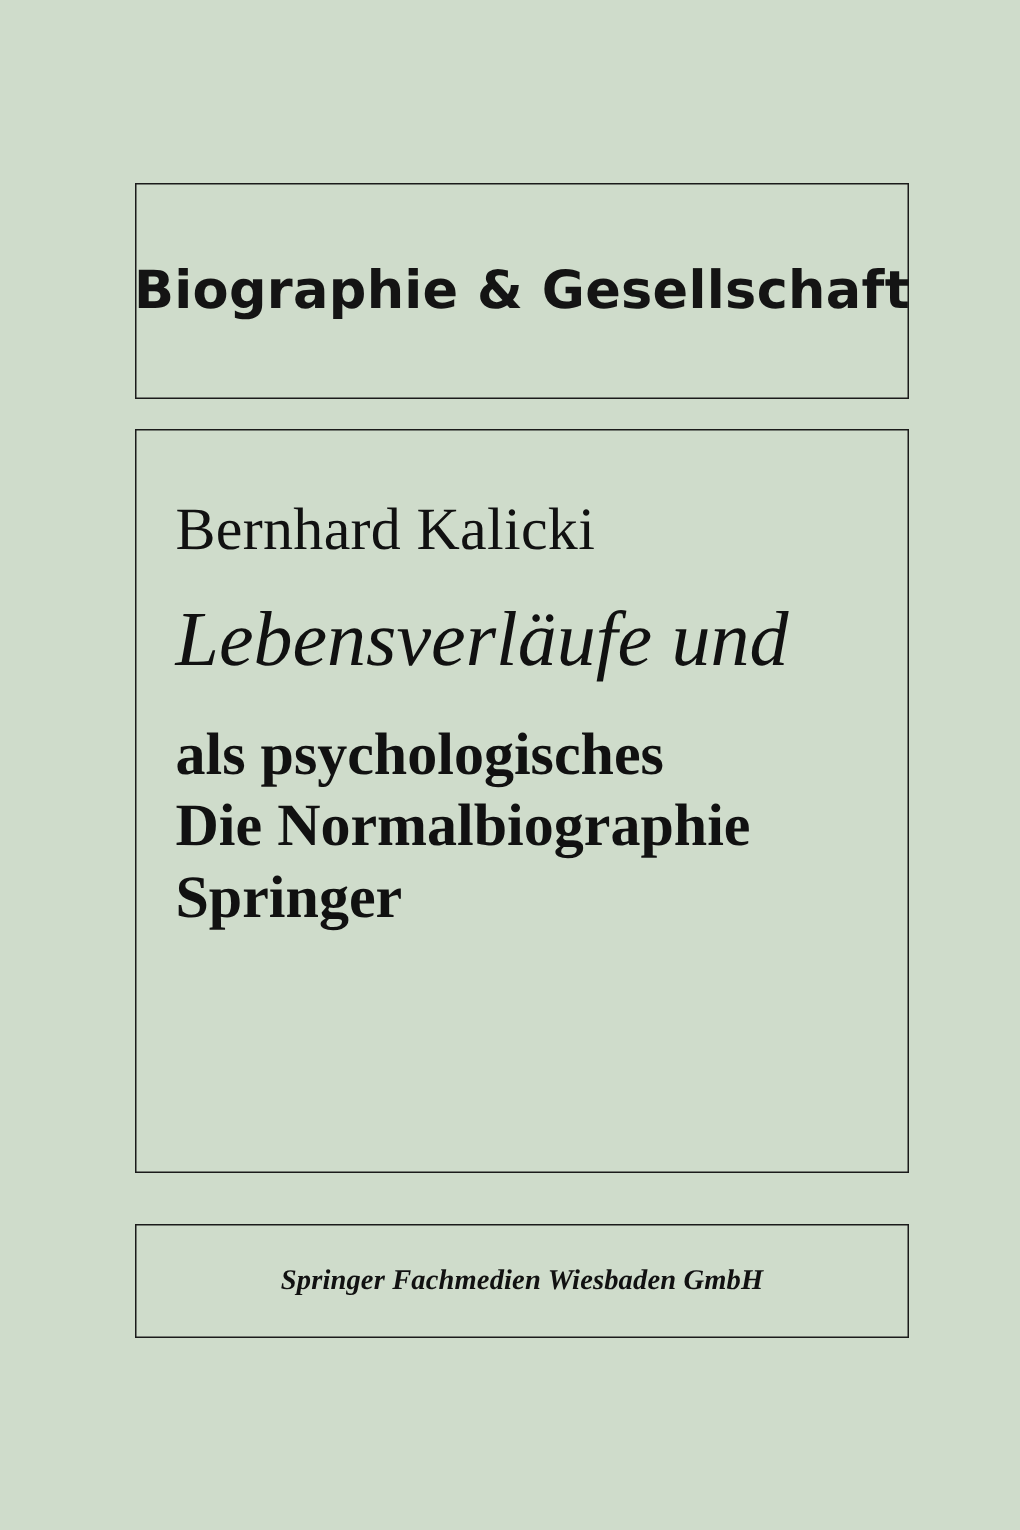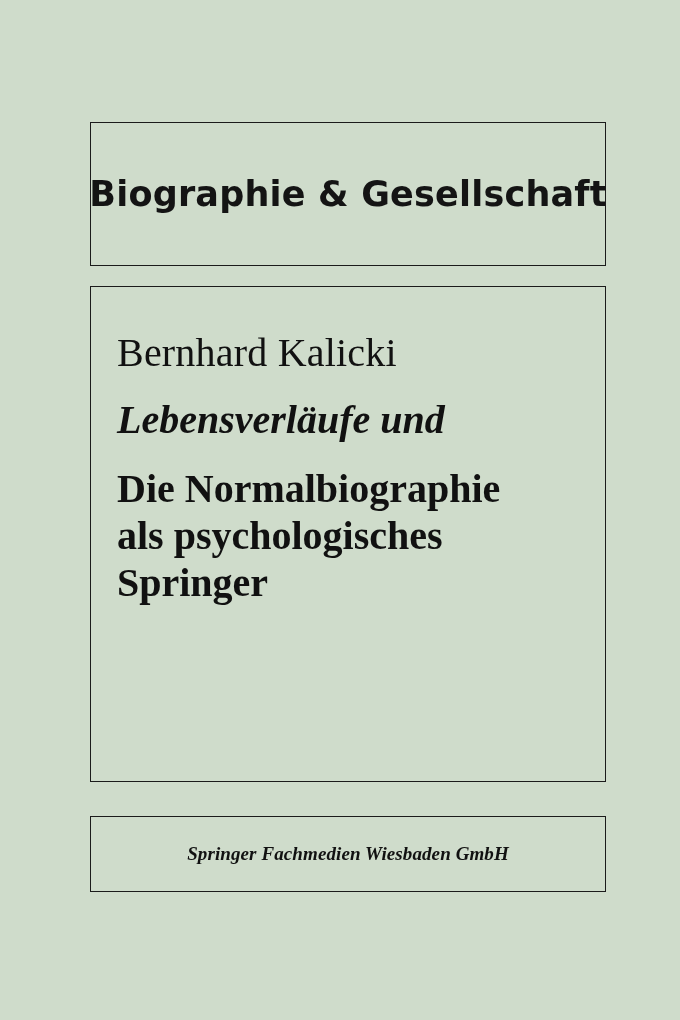--- a/index.html
+++ b/index.html
@@ -57,22 +57,22 @@
     font-family: "Liberation Serif", serif;
     font-size: 40px;
     color: #111;
     line-height: 1.12;
     margin: 0 0 20px 0;
     letter-spacing: 0.2px;
   }
   .title-main {
     font-family: "Liberation Serif", serif;
     font-style: italic;
-    font-weight: bold;
-    font-size: 40px;
+    font-weight: normal;
+    font-size: 52px;
     color: #111;
     line-height: 1.18;
     margin: 0 0 22px 0;
   }
   .subtitle {
     font-family: "Liberation Serif", serif;
     font-weight: bold;
     font-size: 40px;
     color: #111;
     line-height: 1.18;
@@ -112,22 +112,22 @@
   </div>
 
   <div class="main-box">
     <div class="author">Bernhard Kalicki</div>
 
     <div class="title-main">
       <div>Lebensverläufe und</div>
     </div>
 
     <div class="subtitle">
+      <div>als psychologisches</div>
       <div>Die Normalbiographie</div>
-      <div>als psychologisches</div>
       <div>Springer</div>
     </div>
   </div>
 
   <div class="publisher-box">
     <div class="publisher-name">Springer Fachmedien Wiesbaden GmbH</div>
   </div>
 
 </div>
 

